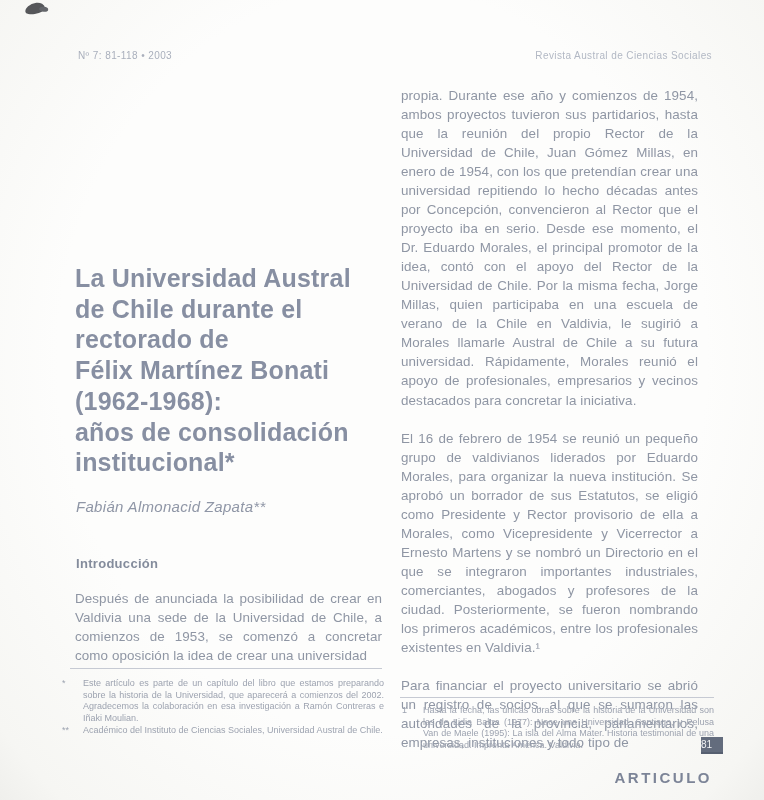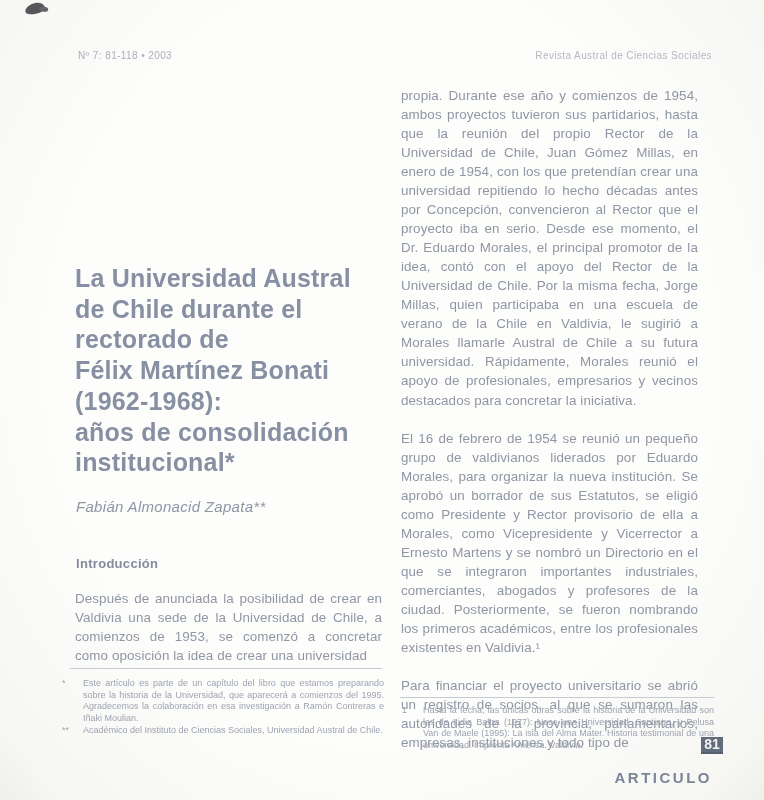--- a/index.html
+++ b/index.html
@@ -65,21 +65,21 @@
     font-size:9px;line-height:1.28;color:#9da3b0;text-align:justify;
   }
   .fn-left{top:678px;left:62px;width:322px;}
   .fn-right{top:705px;left:402px;width:312px;}
   .fn-item{display:flex;margin-bottom:1px;}
   .fn-marker{flex:0 0 21px;color:#9da3b0;}
   .fn-body{flex:1;}
   .page-badge{
     position:absolute;top:737px;left:701px;width:22px;height:15px;
     background:#636c7d;color:#f2f3f5;
-    font-size:14px;font-weight:bold;line-height:15px;text-align:center;
+    font-size:10px;font-weight:normal;line-height:15px;
     border-bottom:2px solid #565f70;
   }
   .article-label{
     position:absolute;top:769px;right:52px;
     font-size:15px;font-weight:bold;letter-spacing:2.5px;color:#7c8497;
   }
   .footer-caption{
     position:absolute;top:761px;left:104px;
     font-family:"Liberation Mono","DejaVu Sans Mono",monospace;
     font-size:13px;color:#767d8c;letter-spacing:.2px;
@@ -115,21 +115,21 @@
     <p class="body-text">El 16 de febrero de 1954 se reunió un pequeño grupo de valdivianos liderados por Eduardo Morales, para organizar la nueva institución. Se aprobó un borrador de sus Estatutos, se eligió como Presidente y Rector provisorio de ella a Morales, como Vicepresidente y Vicerrector a Ernesto Martens y se nombró un Directorio en el que se integraron importantes industriales, comerciantes, abogados y profesores de la ciudad. Posteriormente, se fueron nombrando los primeros académicos, entre los profesionales existentes en Valdivia.¹</p>
     <p class="body-text">Para financiar el proyecto universitario se abrió un registro de socios, al que se sumaron las autoridades de la provincia, parlamentarios, empresas, instituciones y todo tipo de</p>
   </div>
 
   <hr class="fn-rule fn-rule-left">
   <hr class="fn-rule fn-rule-right">
 
   <div class="footnotes fn-left scan-blur">
     <div class="fn-item">
       <span class="fn-marker">*</span>
-      <span class="fn-body">Este artículo es parte de un capítulo del libro que estamos preparando sobre la historia de la Universidad, que aparecerá a comienzos del 1995. Agradecemos la colaboración en esa investigación a Ramón Contreras e Iñaki Moulian.</span>
+      <span class="fn-body">Este artículo es parte de un capítulo del libro que estamos preparando sobre la historia de la Universidad, que aparecerá a comienzos del 2002. Agradecemos la colaboración en esa investigación a Ramón Contreras e Iñaki Moulian.</span>
     </div>
     <div class="fn-item">
       <span class="fn-marker">**</span>
       <span class="fn-body">Académico del Instituto de Ciencias Sociales, Universidad Austral de Chile.</span>
     </div>
   </div>
 
   <div class="footnotes fn-right scan-blur">
     <div class="fn-item">
       <span class="fn-marker">1</span>

